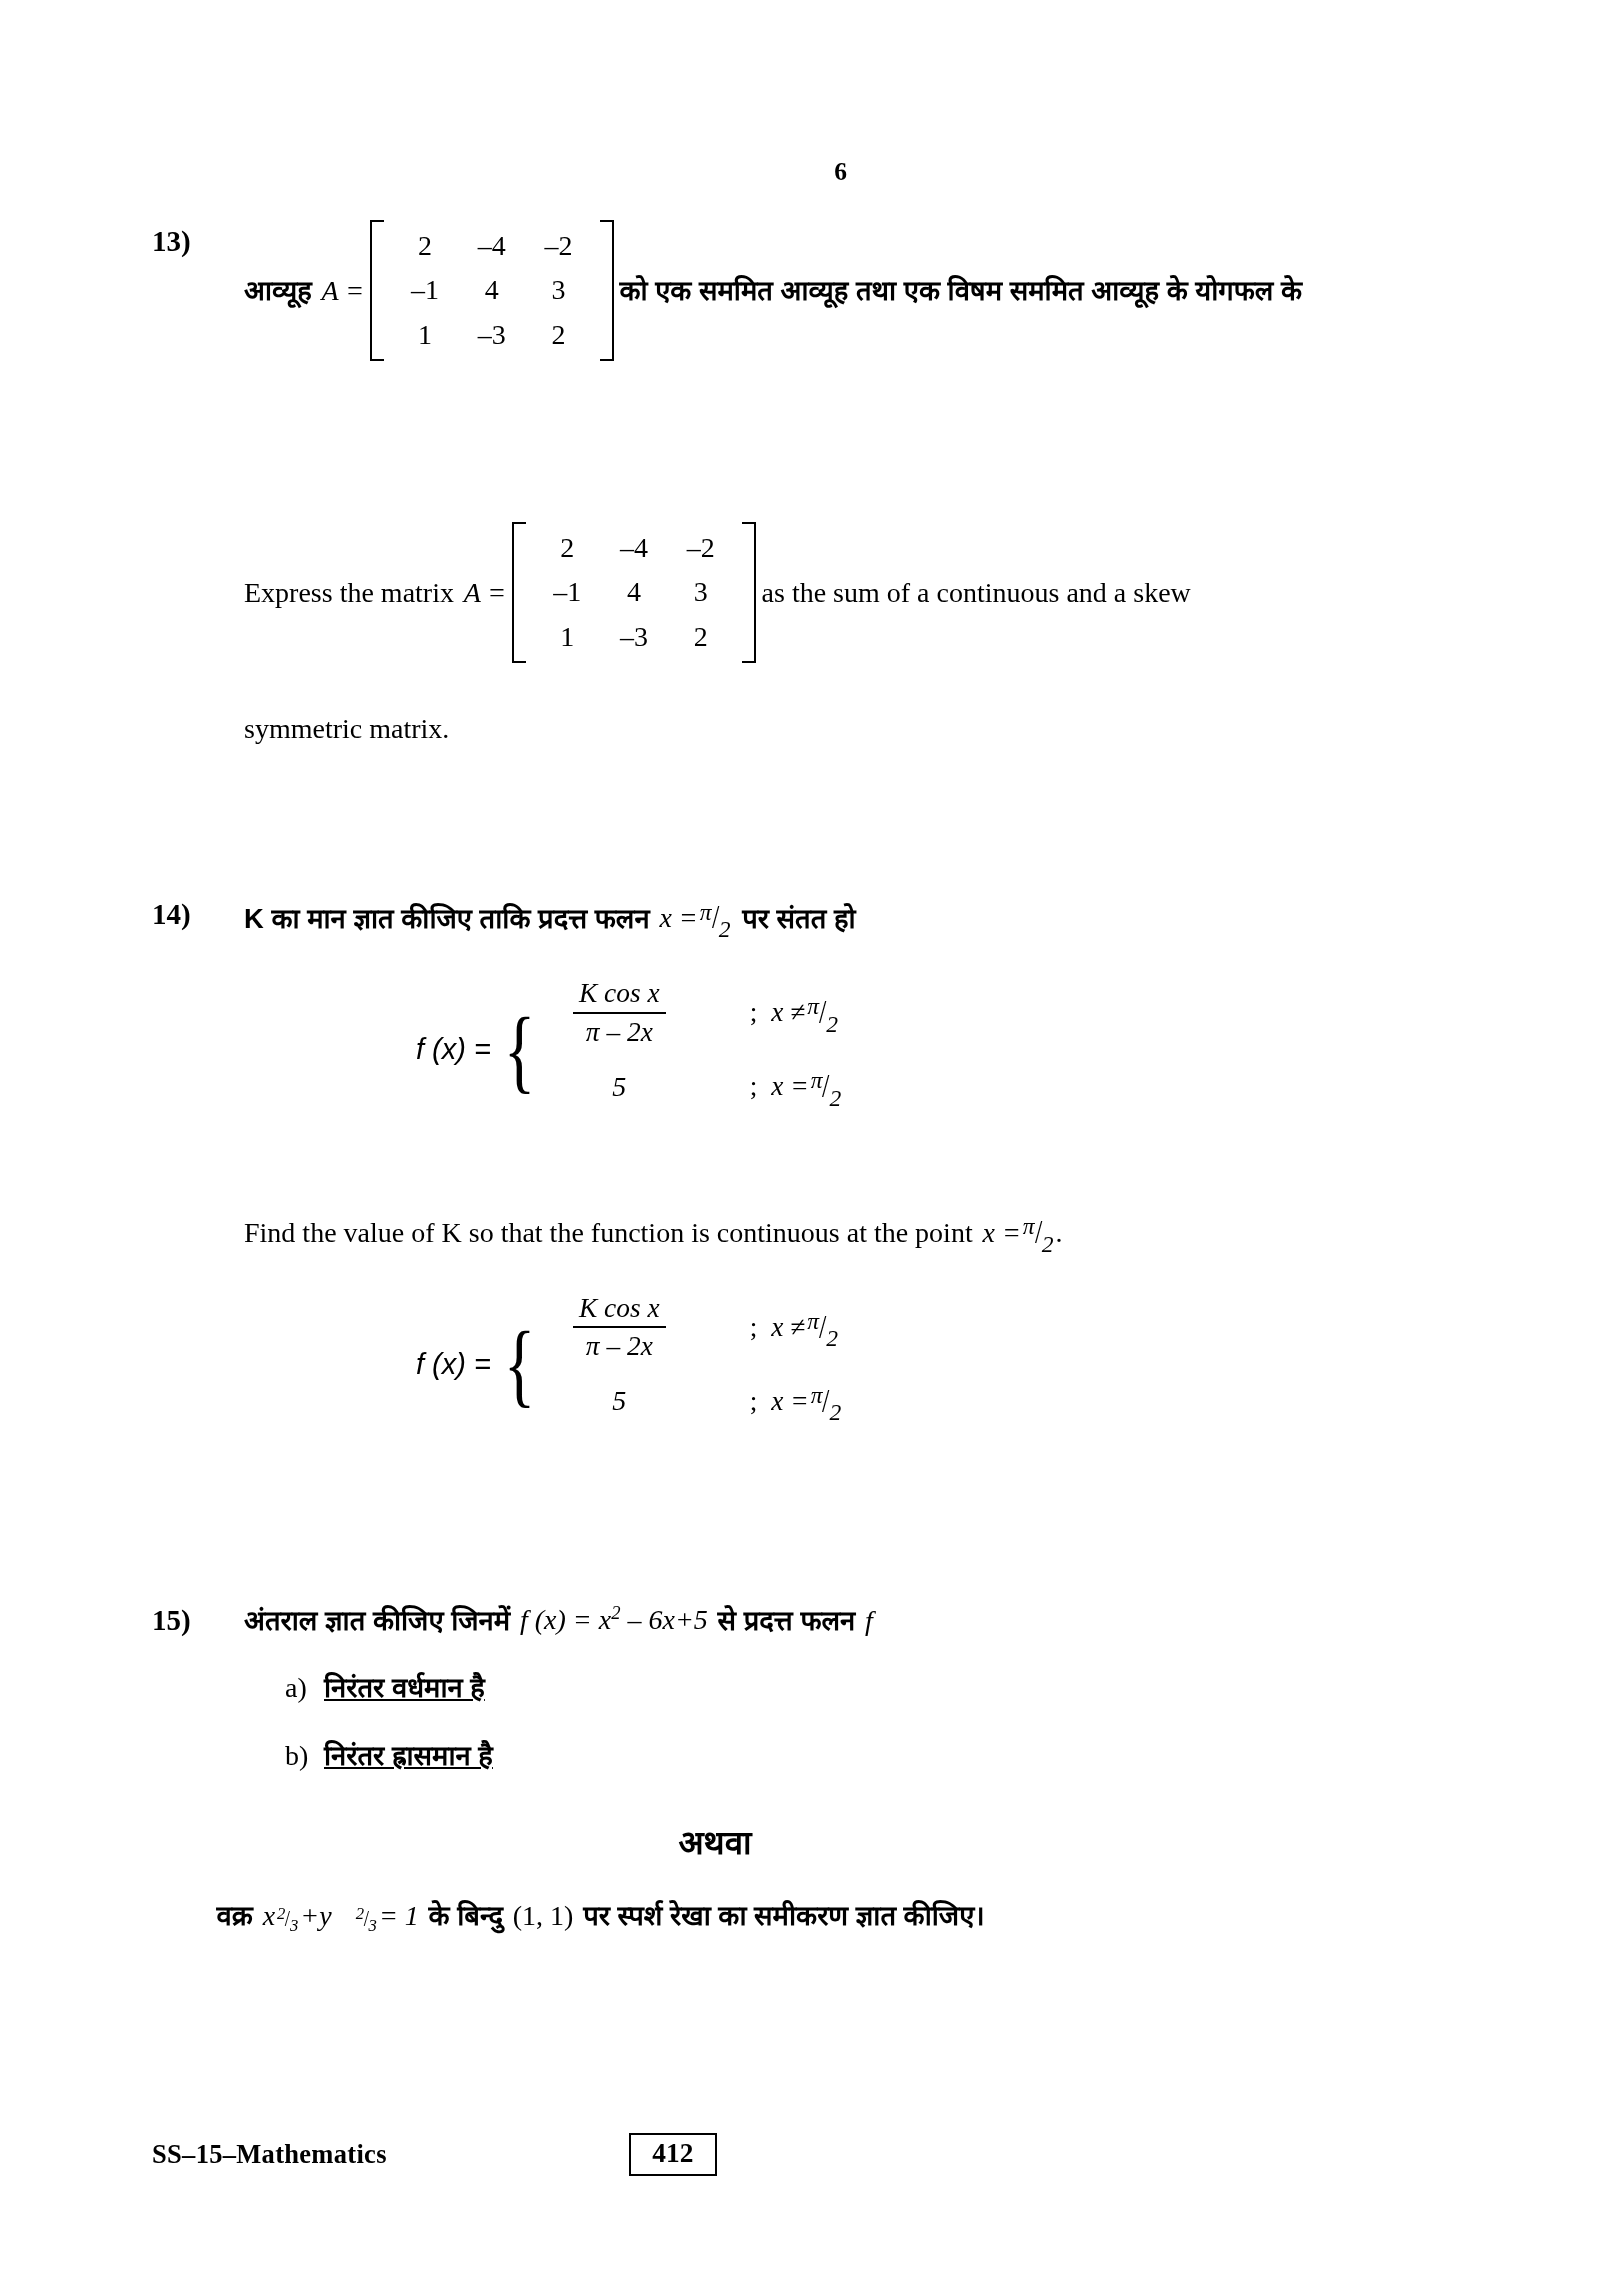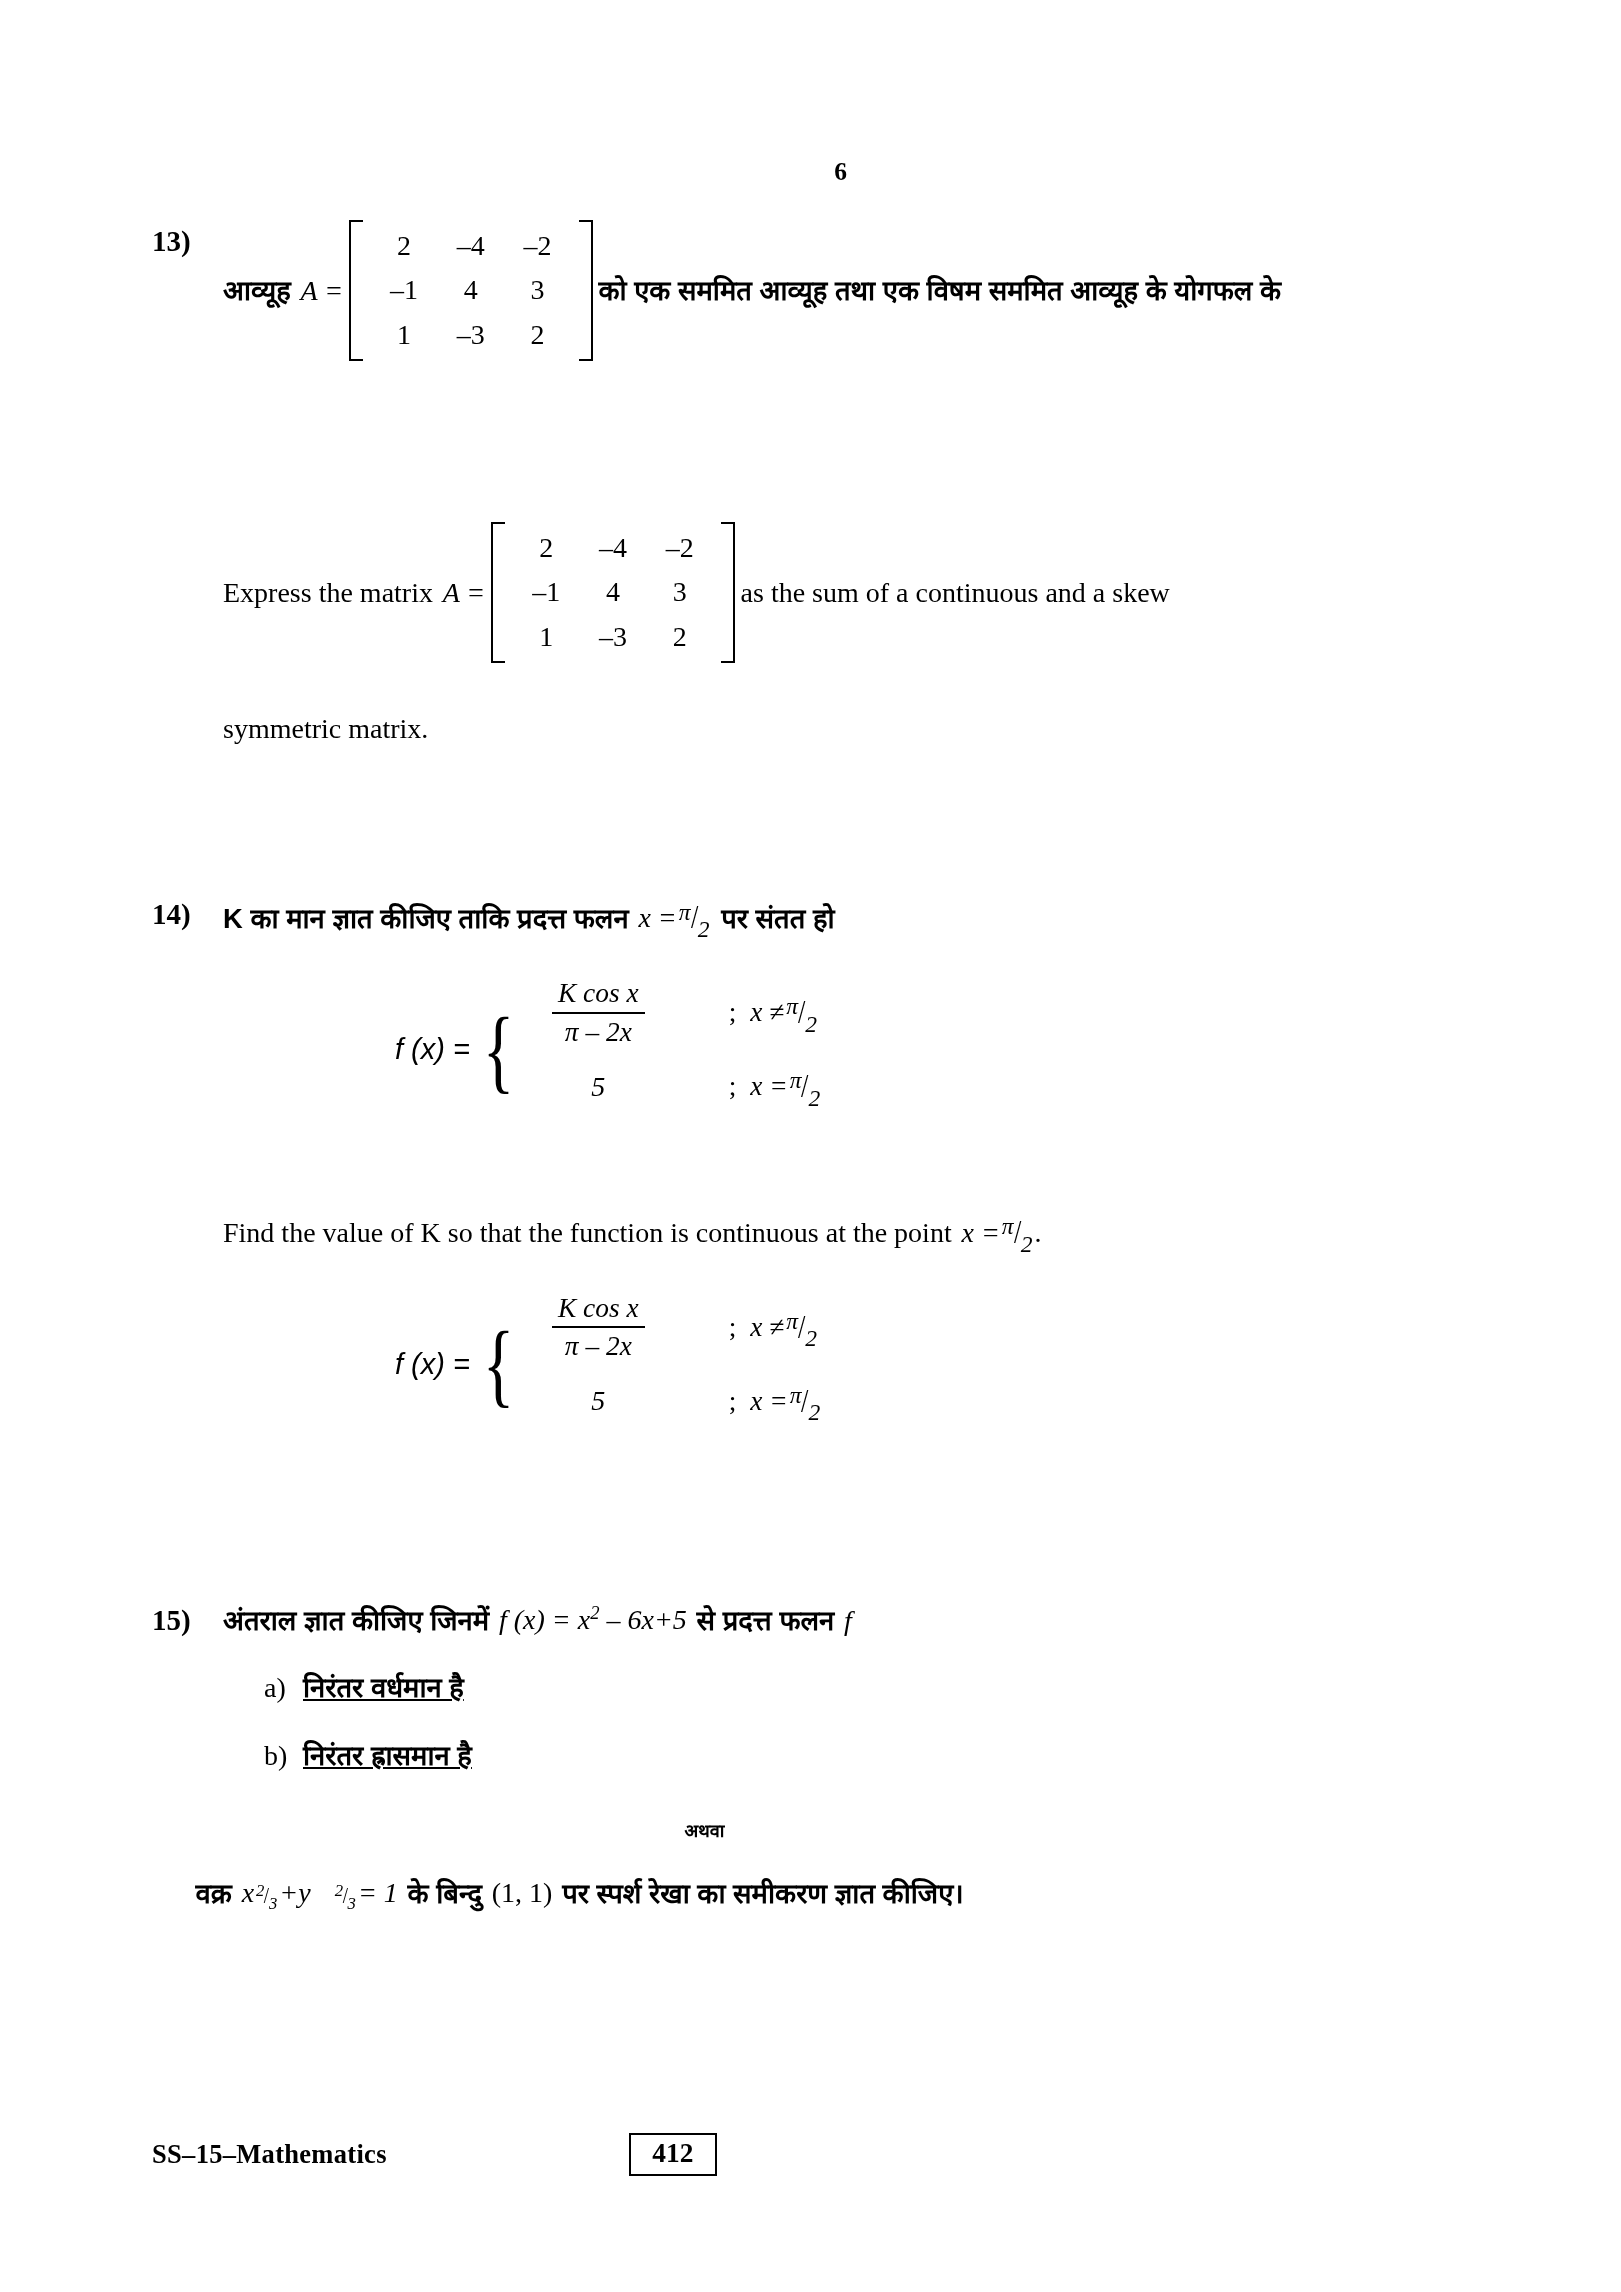--- a/index.html
+++ b/index.html
@@ -37,20 +37,21 @@
     font-family: "Liberation Serif", serif;
     margin-left: 59px;
     margin-bottom: 33px;
   }
 
   
   .question {
     display: flex;
     align-items: flex-start;
     width: 100%;
+    gap: 21px;
   }
   .q-num {
     font-size: 29px;
     font-weight: bold;
     width: 71px;
     flex: 0 0 71px;
     line-height: 1.5;
     font-family: "Liberation Serif", serif;
   }
   .q-body {
@@ -221,21 +222,21 @@
   .sub-text {
     font-family: "Liberation Sans", "DejaVu Sans", sans-serif;
     font-size: 27.4px;
     font-weight: 600;
     text-decoration: underline;
   }
 
   .athwa {
     text-align: center;
     font-family: "Liberation Sans", "DejaVu Sans", sans-serif;
-    font-size: 18px;
+    font-size: 33px;
     font-weight: 600;
     margin: 41px 0 0 0;
     padding-right: 284px;
   }
 
   
   .sup {
     font-size: 18.6px;
     vertical-align: super;
     font-style: italic;

